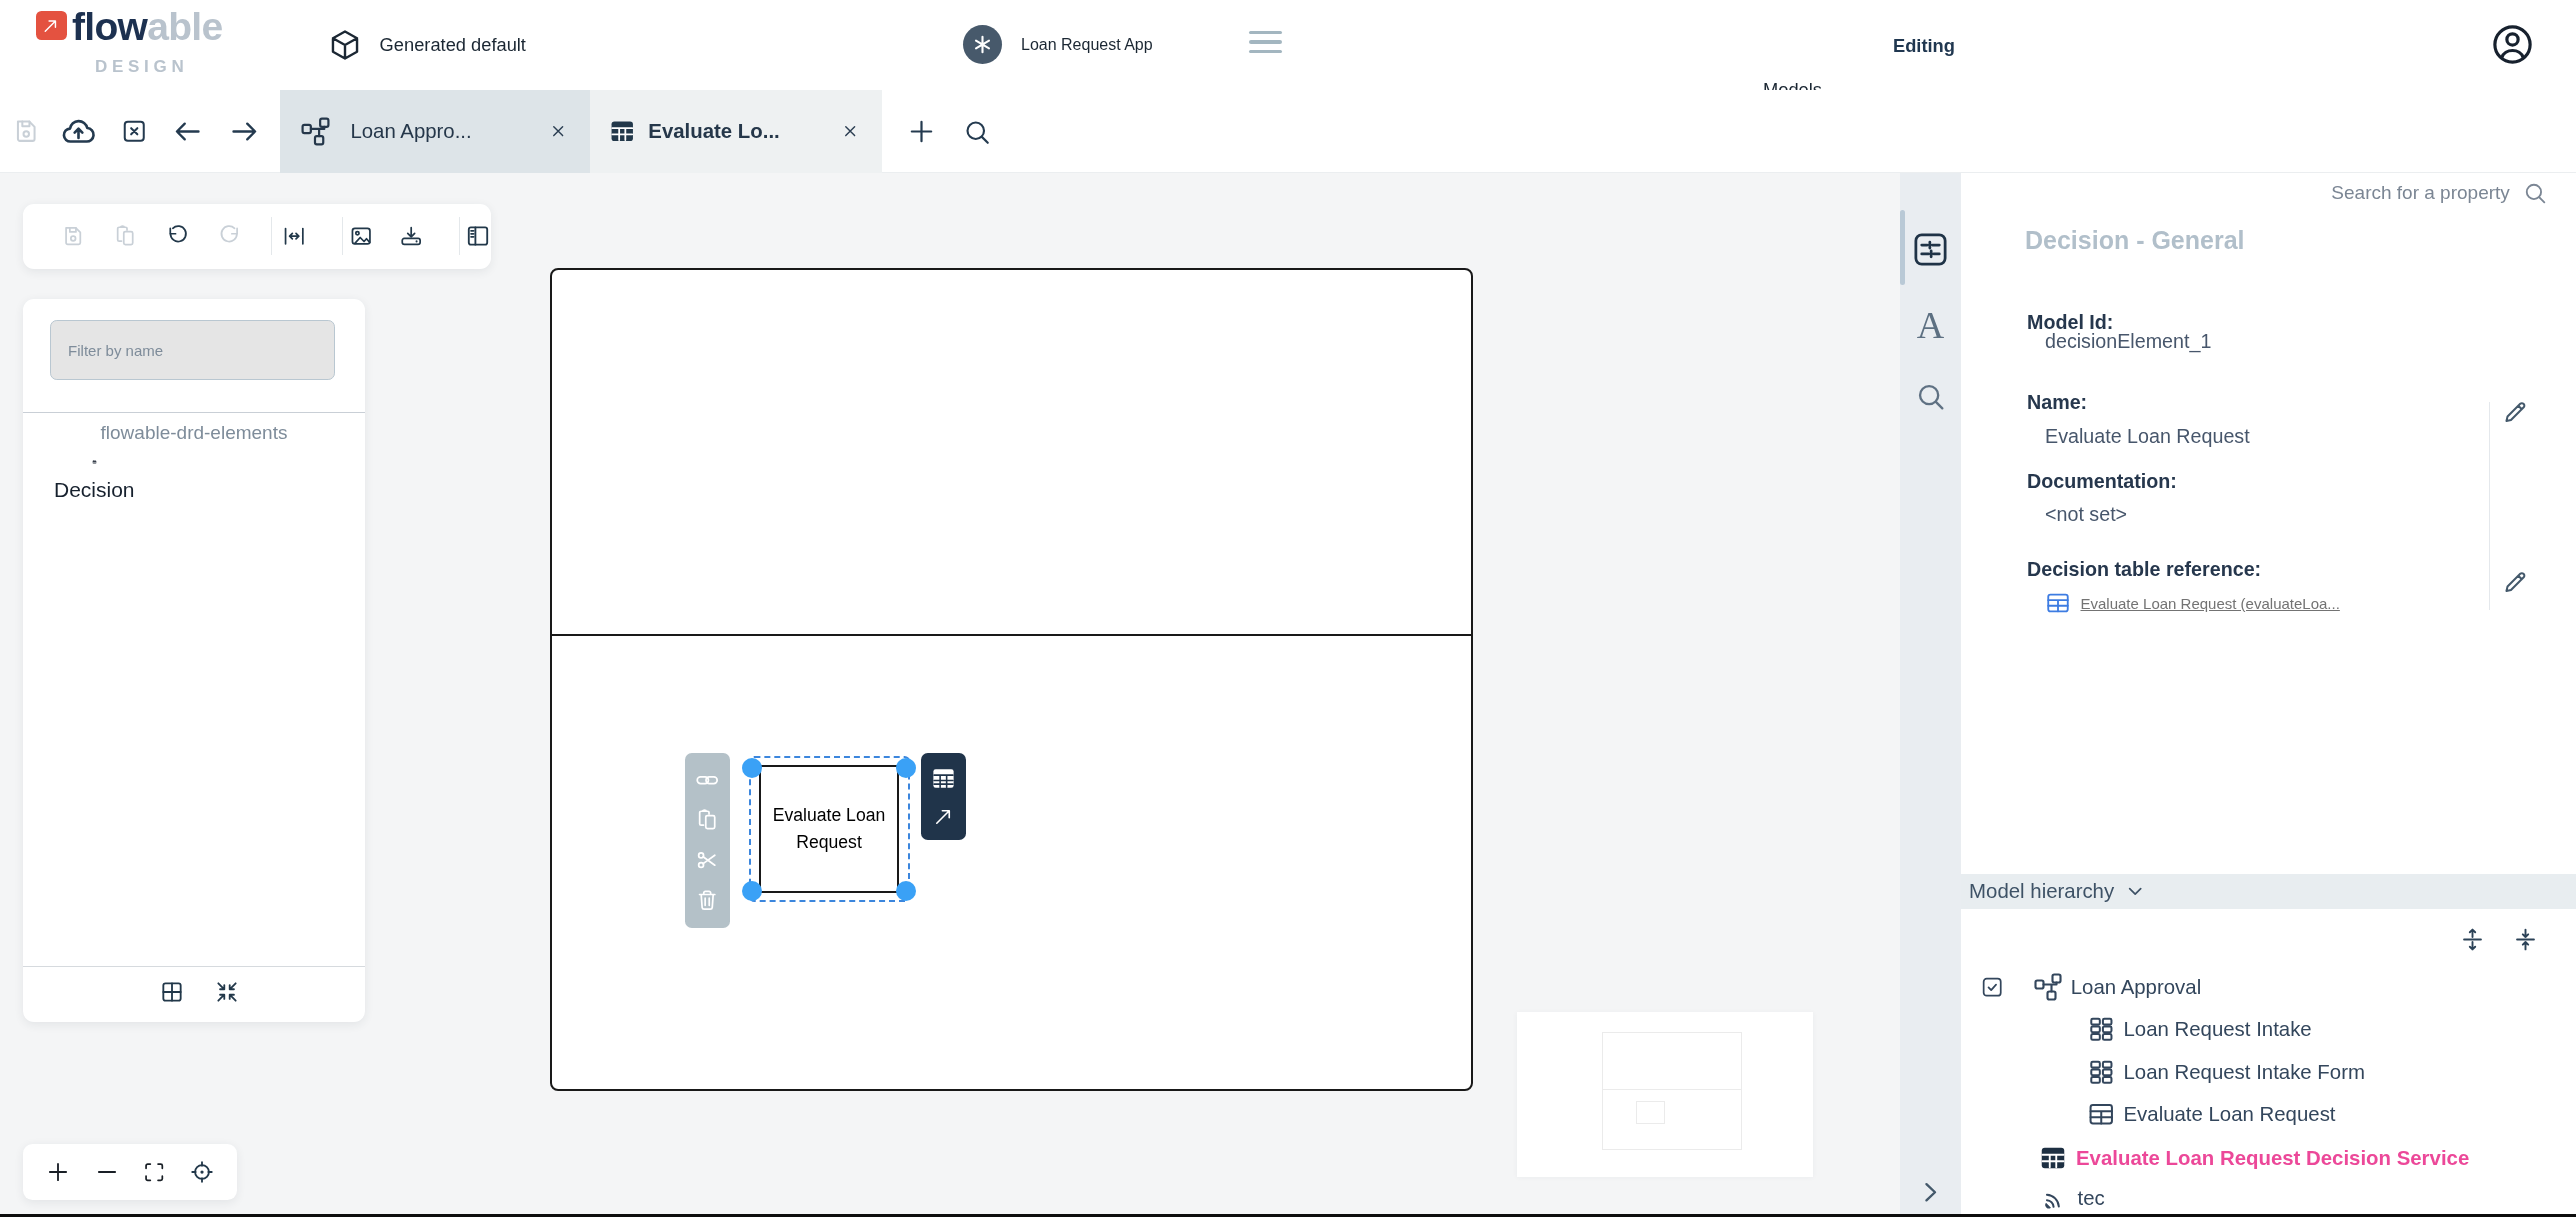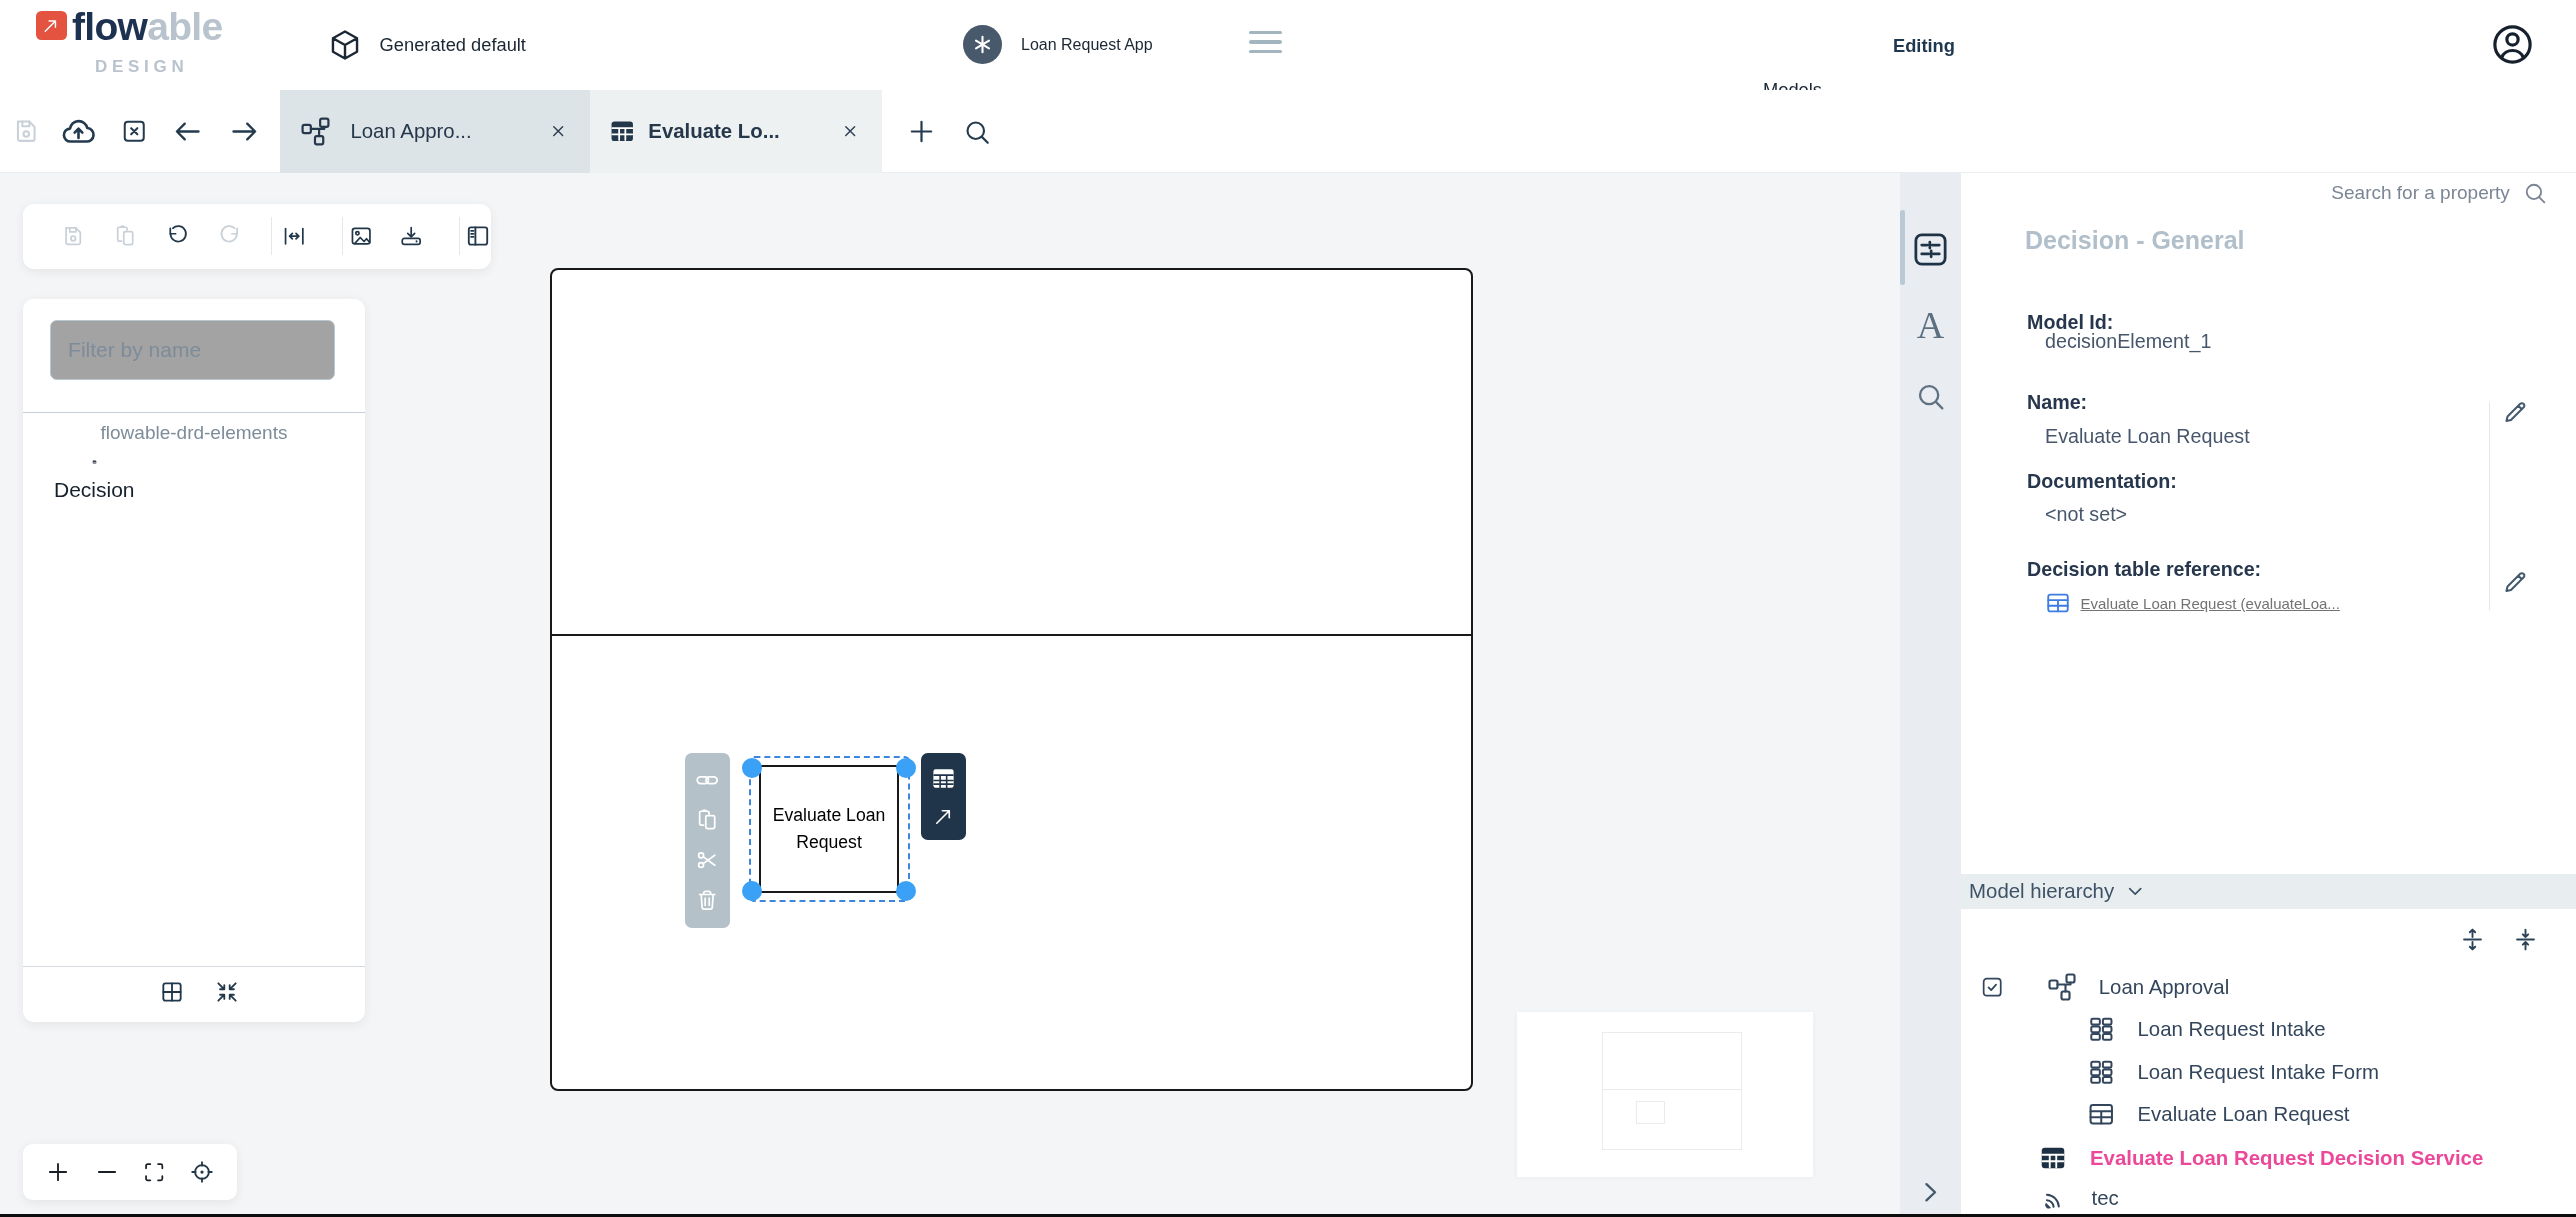--- a/index.html
+++ b/index.html
@@ -35,21 +35,21 @@
 
   
   #canvas { left:0; top:173px; width:1900px; height:1045px; background:#f4f5f6; }
   .card { position:absolute; background:#fff; border-radius:11px; box-shadow:0 2.7px 9.5px rgba(40,50,70,.08); }
   #edit-toolbar { left:23px; top:30.5px; width:468px; height:65px; }
   .et-ic { position:absolute; top:0; height:65px; display:flex; align-items:center; color:#22384a; }
   .et-ic.dis { color:#c9d0d7; }
   .vdiv { position:absolute; top:13.6px; width:1.4px; height:38px; background:#e4e8eb; }
 
   #palette { left:23px; top:126px; width:342px; height:723px; }
-  #filter-input { position:absolute; left:26.5px; top:21px; width:285px; height:60px; border:1.4px solid #b9c7d1; border-radius:6.8px; font-size:21px; padding:0 17.6px; color:#33465c; font-family:inherit; background:#a3a3a3; outline:none; }
+  #filter-input { position:absolute; left:26.5px; top:21px; width:285px; height:60px; border:1.4px solid #b9c7d1; border-radius:6.8px; font-size:15px; padding:0 17.6px; color:#33465c; font-family:inherit; background:#e5e5e5; outline:none; }
   #filter-input::placeholder { color:#7e8c9a; }
   #palette .pdiv { position:absolute; left:0; top:113px; width:100%; height:1.4px; background:#c9cfd6; }
   #palette-group { position:absolute; left:0; top:123px; width:100%; text-align:center; font-size:19px; color:#7e8c9a; }
   #palette-item-decision { position:absolute; left:31px; top:161px; height:42px; gap:13.6px; color:#17212e; font-size:21px;flex-direction:column; }
   #palette .bdiv { position:absolute; left:0; top:667px; width:100%; height:1.4px; background:#d6dade; }
   #palette-grid-btn { position:absolute; left:136px; top:680px; color:#22384a; }
   #palette-collapse-btn { position:absolute; left:191px; top:680px; color:#22384a; }
 
   #drd-shape { position:absolute; left:550px; top:95px; width:923px; height:823px; background:#fff; border:2px solid #191919; border-radius:8.1px; }
   #drd-divider { position:absolute; left:-2px; top:364px; width:923px; height:2px; background:#191919; }
@@ -80,21 +80,21 @@
   #prop-title { position:absolute; left:64px; top:53px; font-size:25px; font-weight:700; color:#b1bfca; }
   .flabel { position:absolute; left:66px; font-size:19.7px; font-weight:700; color:#26374d; }
   .fvalue { position:absolute; left:84px; font-size:19.7px; color:#47566b; }
   #dt-link-row { position:absolute; left:84px; top:417px; gap:9.5px; color:#3d7ce2; }
   #dt-link { font-size:15px; color:#737373; }
   .pencil { position:absolute; left:540px; color:#44596b; }
   #prop-vline { position:absolute; left:528px; top:229px; width:1.4px; height:208px; background:#e4e8ec; }
 
   #mh-bar { position:absolute; left:0; top:701px; width:615px; height:35px; background:#e8edf0; display:flex; align-items:center; gap:11px; padding-left:8.1px; color:#3e5266; font-size:20.4px; }
   #mh-tools { position:absolute; right:37px; top:753px; display:flex; gap:26px; color:#2c4257; }
-  .trow { position:absolute; display:flex; align-items:center; gap:22px; font-size:20.4px; color:#33465c; }
+  .trow { position:absolute; display:flex; align-items:center; gap:8px; font-size:20.4px; color:#33465c; }
   .trow.bold { font-weight:700; color:#ec4899; }
 
   #bottom-line { left:0; top:1214px; width:2576px; height:4.1px; background:#0d0d0d; }
 </style>
 </head>
 <body>
 
 <svg width="0" height="0" style="position:absolute">
   <defs>
     <symbol id="s-cube" viewBox="0 0 24 24">

